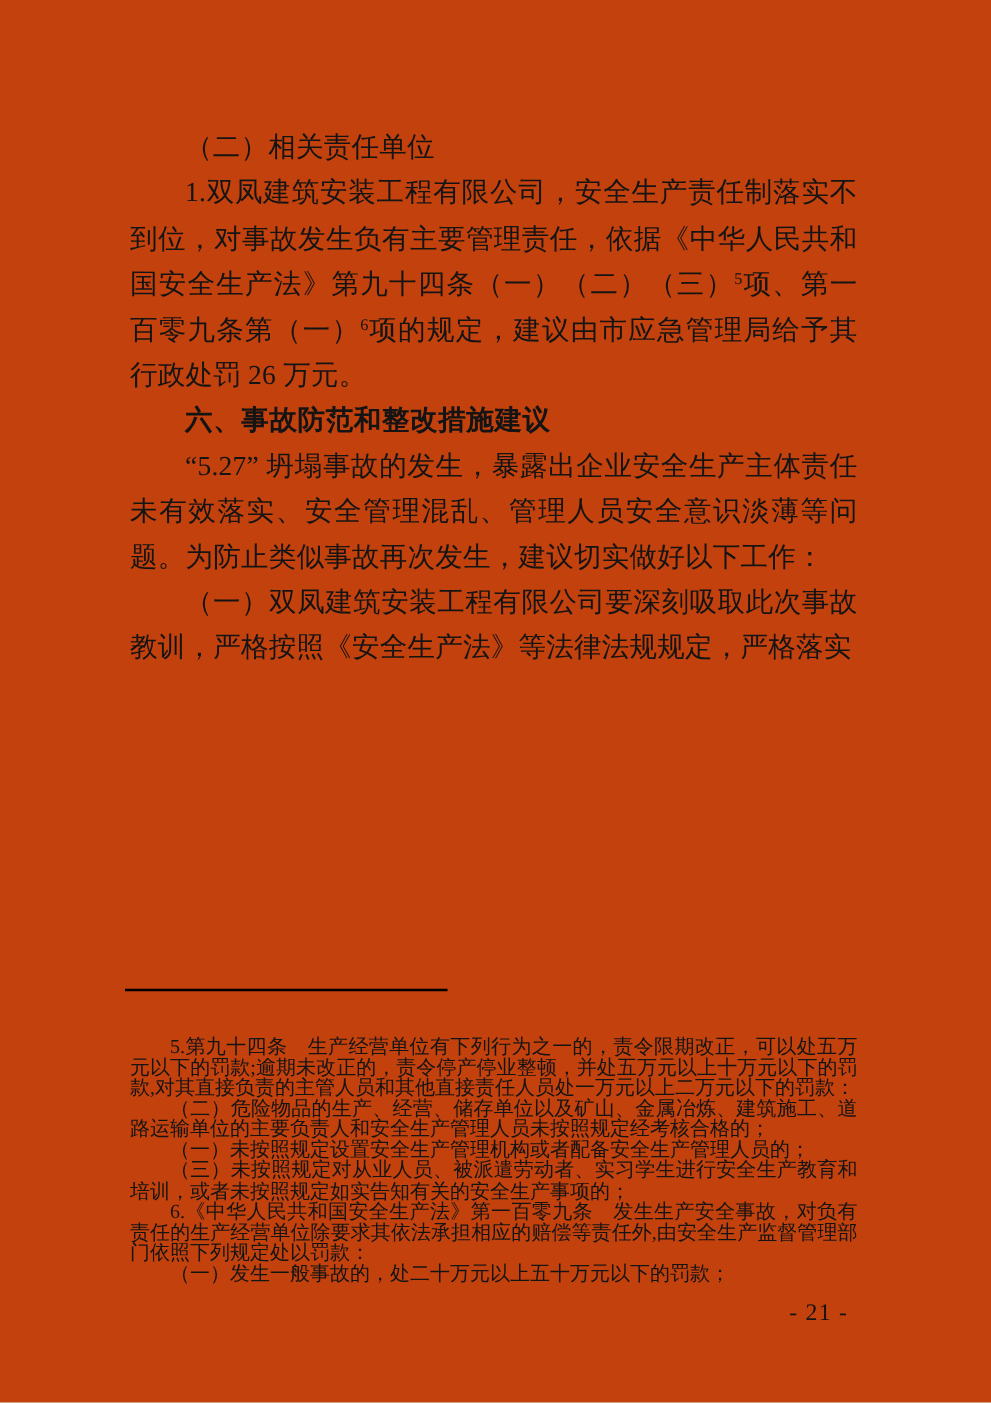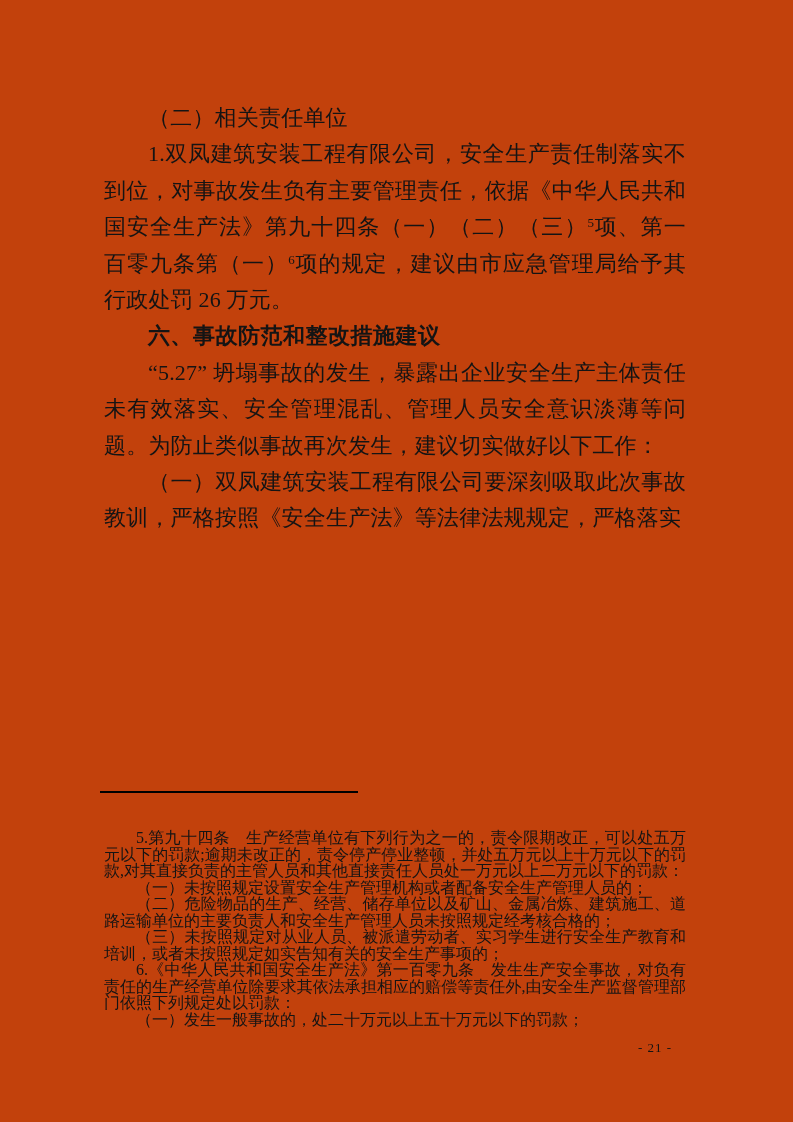--- a/index.html
+++ b/index.html
@@ -55,43 +55,43 @@
     text-align: justify;
     margin-top: 27px;
   }
   .fn-para { text-indent: 2em; }
   .page-number {
     position: absolute;
     left: 610px;
     top: 1040px;
     width: 90px;
     text-align: center;
-    font-size: 13px;
+    font-size: 19px;
     letter-spacing: 1px;
   }
 </style>
 </head>
 <body>
 
 <div class="page">
 
   <div class="body-text">
     <p class="para">（二）相关责任单位</p>
     <p class="para"><span>1.双凤建筑安装工程有限公司，安全生产责任制落实不到位，对事故发生负有主要管理责任，依据《中华人民共和国安全生产法》第九十四条（一）（二）（三）</span><sup class="fn-ref">5</sup><span>项、第一百零九条第（一）</span><sup class="fn-ref">6</sup><span>项的规定，建议由市应急管理局给予其行政处罚 26 万元。</span></p>
     <p class="heading-hei">六、事故防范和整改措施建议</p>
     <p class="para">“5.27” 坍塌事故的发生，暴露出企业安全生产主体责任未有效落实、安全管理混乱、管理人员安全意识淡薄等问题。为防止类似事故再次发生，建议切实做好以下工作：</p>
     <p class="para">（一）双凤建筑安装工程有限公司要深刻吸取此次事故教训，严格按照《安全生产法》等法律法规规定，严格落实</p>
   </div>
 
   <div class="fn-sep"></div>
 
   <div class="footnotes">
     <p class="fn-para">5.第九十四条　生产经营单位有下列行为之一的，责令限期改正，可以处五万元以下的罚款;逾期未改正的，责令停产停业整顿，并处五万元以上十万元以下的罚款,对其直接负责的主管人员和其他直接责任人员处一万元以上二万元以下的罚款：</p>
+    <p class="fn-para">（二）危险物品的生产、经营、储存单位以及矿山、金属冶炼、建筑施工、道路运输单位的主要负责人和安全生产管理人员未按照规定经考核合格的；</p>
     <p class="fn-para">（一）未按照规定设置安全生产管理机构或者配备安全生产管理人员的；</p>
-    <p class="fn-para">（二）危险物品的生产、经营、储存单位以及矿山、金属冶炼、建筑施工、道路运输单位的主要负责人和安全生产管理人员未按照规定经考核合格的；</p>
     <p class="fn-para">（三）未按照规定对从业人员、被派遣劳动者、实习学生进行安全生产教育和培训，或者未按照规定如实告知有关的安全生产事项的；</p>
     <p class="fn-para">6.《中华人民共和国安全生产法》第一百零九条　发生生产安全事故，对负有责任的生产经营单位除要求其依法承担相应的赔偿等责任外,由安全生产监督管理部门依照下列规定处以罚款：</p>
     <p class="fn-para">（一）发生一般事故的，处二十万元以上五十万元以下的罚款；</p>
   </div>
 
   <div class="page-number">- 21 -</div>
 
 </div>
 
 </body></html>

